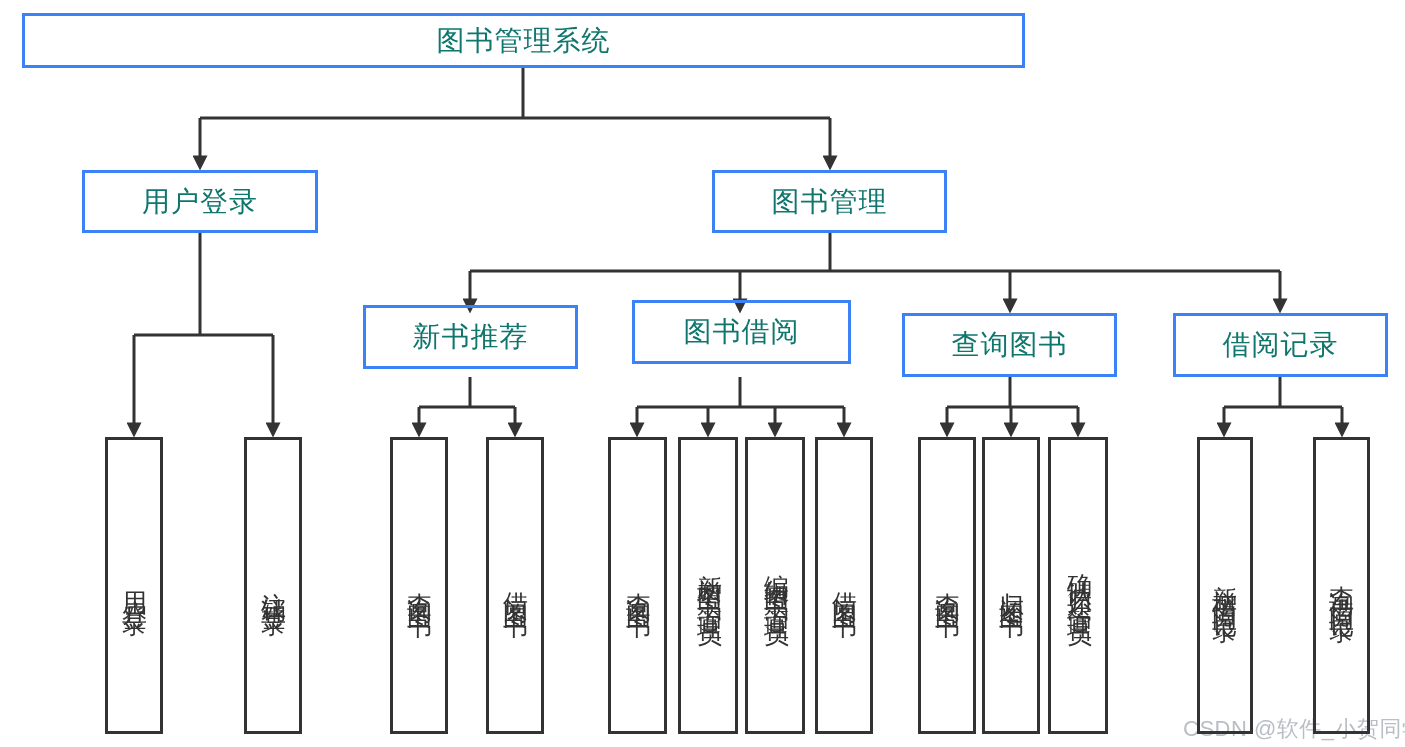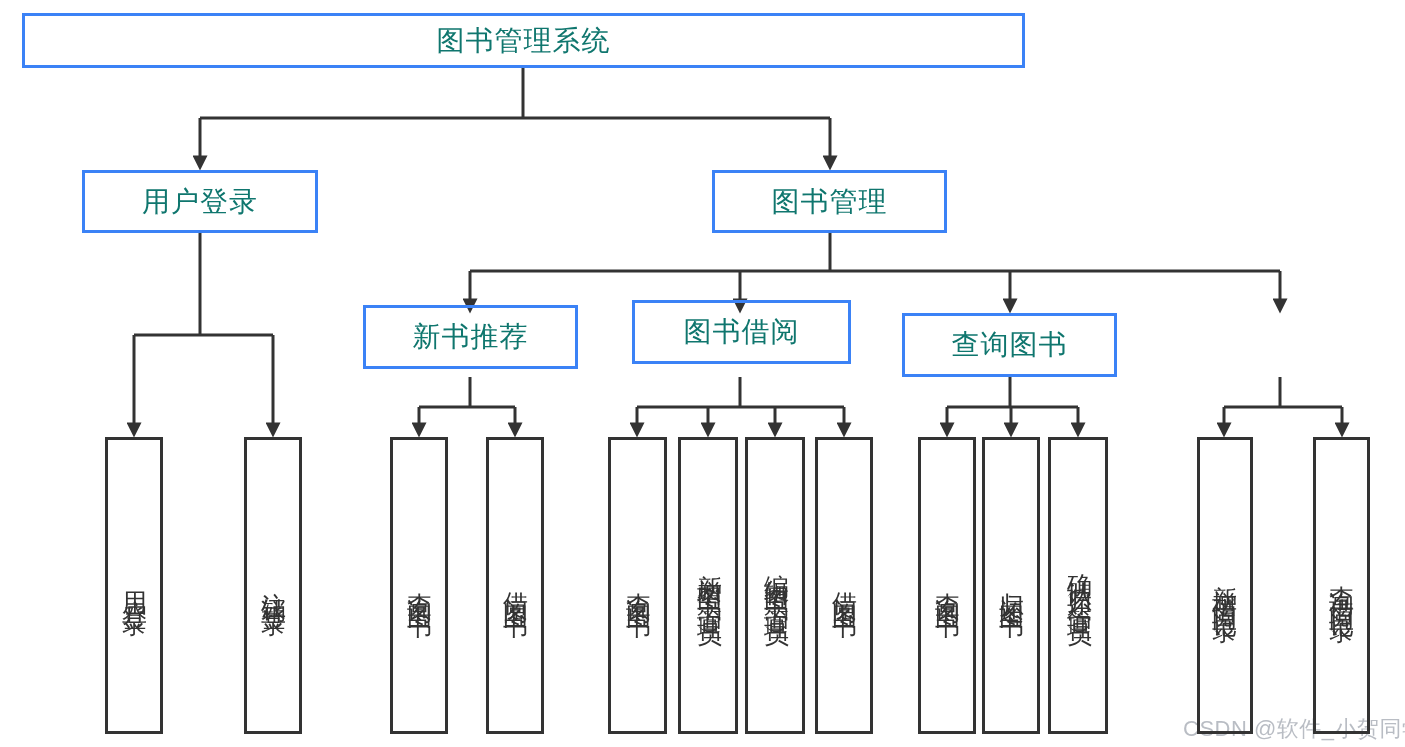--- a/index.html
+++ b/index.html
@@ -119,20 +119,21 @@
   </svg>
 
   <div class="hnode" style="left:22px; top:13px; width:1003px; height:55px;">图书管理系统</div>
 
   <div class="hnode" style="left:82px; top:170px; width:236px; height:63px;">用户登录</div>
   <div class="hnode" style="left:712px; top:170px; width:235px; height:63px;">图书管理</div>
 
   <div class="hnode" style="left:363px; top:305px; width:215px; height:64px;">新书推荐</div>
   <div class="hnode" style="left:632px; top:300px; width:219px; height:64px;">图书借阅</div>
   <div class="hnode" style="left:902px; top:313px; width:215px; height:64px;">查询图书</div>
+  <div class="hnode" style="left:1173px; top:313px; width:215px; height:64px;">借阅记录</div>
 
   <div class="vnode" style="left:105px; width:58px;">用户登录</div>
   <div class="vnode" style="left:244px; width:58px;">注销登录</div>
 
   <div class="vnode" style="left:390px; width:58px;">查询图书</div>
   <div class="vnode" style="left:486px; width:58px;">借阅图书</div>
 
   <div class="vnode" style="left:608px; width:59px;">查询图书</div>
   <div class="vnode" style="left:678px; width:60px;">新增图书（管理员）</div>
   <div class="vnode" style="left:745px; width:60px;">编辑图书（管理员）</div>

